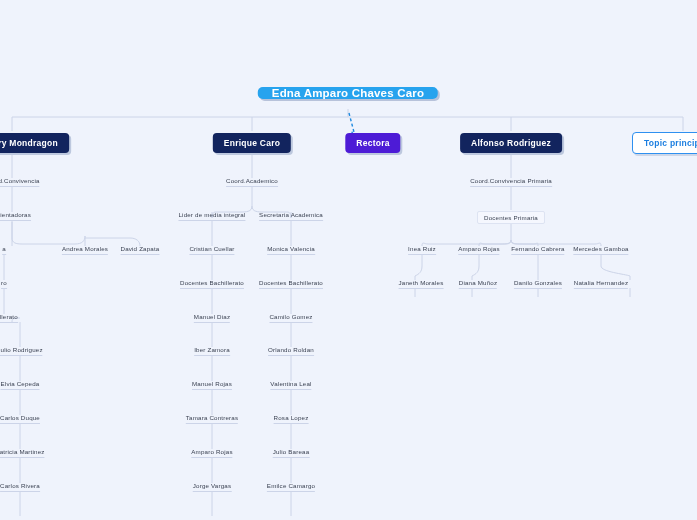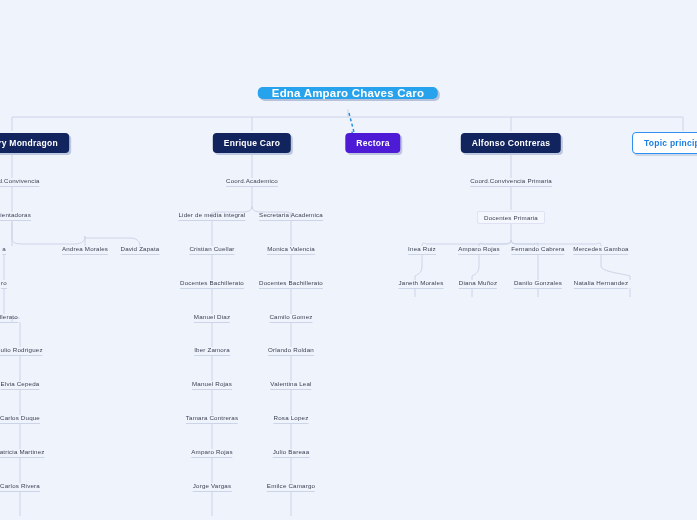--- a/index.html
+++ b/index.html
@@ -158,21 +158,21 @@
       <path d="M352 131 L356 137 L350 136 Z" fill="#1f8ae0"></path>
     </g>
   </svg>
 
   <div class="root-node" style="left: 348px; top: 93px; transform: translate(-50%, -50%);">Edna Amparo Chaves Caro</div>
 
   <div id="l1-layer">
       <div class="l1-node" style="left: 28px; top: 143px; transform: translate(-50%, -50%);">ry Mondragon</div>
       <div class="l1-node" style="left: 252px; top: 143px; transform: translate(-50%, -50%);">Enrique Caro</div>
       <div class="l1-node accent-purple" style="left: 361px; top: 143px; transform: translate(-50%, -50%); margin-left: 12px;">Rectora</div>
-      <div class="l1-node" style="left: 511px; top: 143px; transform: translate(-50%, -50%);">Alfonso Contreras</div>
+      <div class="l1-node" style="left: 511px; top: 143px; transform: translate(-50%, -50%);">Alfonso Rodriguez</div>
       <div class="l1-node accent-outline" style="left: 672px; top: 143px; transform: translate(-50%, -50%);">Topic princip</div>
     </div>
 
   <div id="t-layer">
       <div class="t-node" style="left: 12px; top: 177px;">Coord.Convivencia</div>
       <div class="t-node" style="left: 12px; top: 211px;">Orientadoras</div>
       <div class="t-node" style="left: 4px; top: 245px;">a</div>
       <div class="t-node" style="left: 4px; top: 279px;">ro</div>
       <div class="t-node" style="left: 8px; top: 313px;">illerato</div>
       <div class="t-node" style="left: 20px; top: 346px;">Julio Rodriguez</div>

